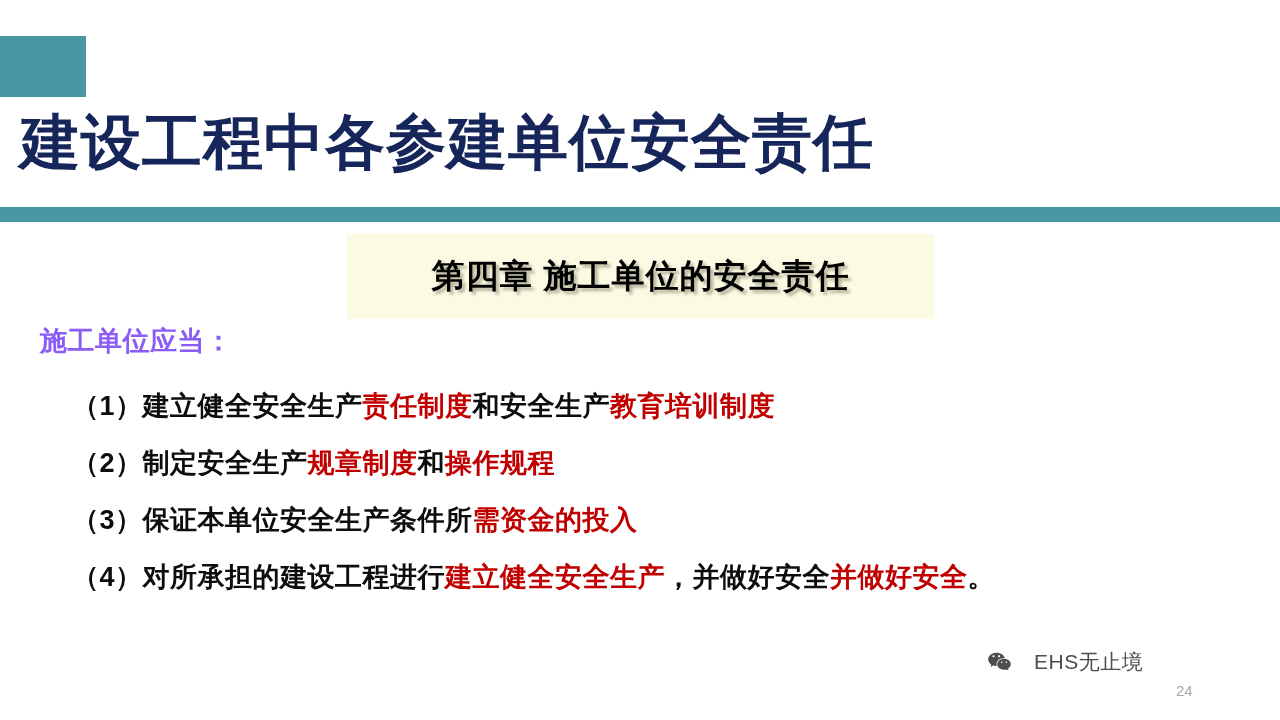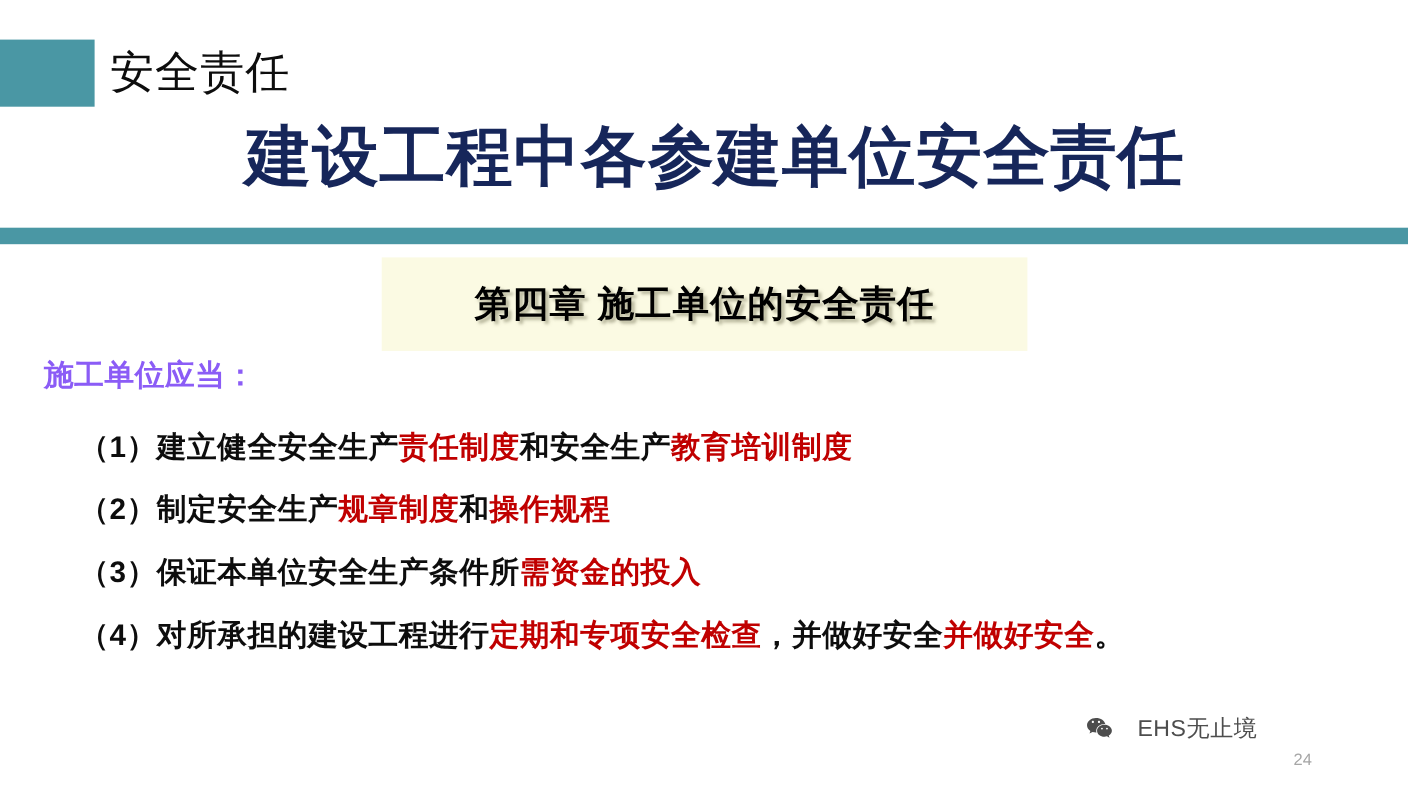--- a/index.html
+++ b/index.html
@@ -43,21 +43,21 @@
     font-weight: 400;
     letter-spacing: 1px;
     white-space: nowrap;
   }
 
   .main-title {
     position: absolute;
     left: 0px;
     top: 103px;
     width: 1280px;
-    text-align: center;
+    text-align: left;
     font-size: 60px;
     line-height: 80px;
     font-weight: 700;
     color: #16265A;
     letter-spacing: 1px;
     white-space: nowrap;
     padding-left: 20px;
     box-sizing: border-box;
   }
 
@@ -152,37 +152,36 @@
     width: 30px;
   }
 </style>
 </head>
 <body>
 
 <div class="slide">
 
   <div class="header-square"></div>
 
-  <div class="header-kicker">安全责任</div>
 
   <div class="main-title">建设工程中各参建单位安全责任</div>
 
   <div class="header-rule"></div>
 
   <div class="chapter-box">
     <span class="chapter-text">第四章 施工单位的安全责任</span>
   </div>
 
   <div class="lead">施工单位应当：</div>
 
   <div class="bullets">
     <div class="bullet"><span>（1）建立健全安全生产</span><span class="hl">责任制度</span><span>和安全生产</span><span class="hl">教育培训制度</span></div>
     <div class="bullet"><span>（2）制定安全生产</span><span class="hl">规章制度</span><span>和</span><span class="hl">操作规程</span></div>
     <div class="bullet"><span>（3）保证本单位安全生产条件所</span><span class="hl">需资金的投入</span></div>
-    <div class="bullet"><span>（4）对所承担的建设工程进行</span><span class="hl">定期和专项安全检查</span><span>，并做好安全</span><span class="hl">并做好安全</span><span>。</span></div>
+    <div class="bullet"><span>（4）对所承担的建设工程进行</span><span class="hl">建立健全安全生产</span><span>，并做好安全</span><span class="hl">并做好安全</span><span>。</span></div>
   </div>
 
   <div class="footer-brand">
     <span>
       <svg class="wechat-icon" viewBox="0 0 32 32" xmlns="http://www.w3.org/2000/svg">
         <path d="M12.2 4.3C6.9 4.3 2.6 7.8 2.6 12.2c0 2.5 1.4 4.7 3.6 6.2l-.9 2.8 3.2-1.6c1.2.3 2.4.5 3.7.5h.6c-.2-.6-.3-1.3-.3-1.9 0-4.1 4-7.4 8.9-7.4.3 0 .6 0 .9.1-.7-3.7-4.6-6.6-10.1-6.6zM8.9 9.9c-.7 0-1.2-.5-1.2-1.2S8.2 7.5 8.9 7.5s1.2.5 1.2 1.2-.5 1.2-1.2 1.2zm6.6 0c-.7 0-1.2-.5-1.2-1.2s.5-1.2 1.2-1.2 1.2.5 1.2 1.2-.5 1.2-1.2 1.2z" fill="#4d4d4d"></path>
         <path d="M29.4 18.1c0-3.6-3.6-6.5-8-6.5s-8 2.9-8 6.5 3.6 6.5 8 6.5c.9 0 1.8-.1 2.7-.4l2.7 1.4-.8-2.3c1.9-1.2 3.4-3.1 3.4-5.2zm-10.7-1.3c-.6 0-1-.4-1-1s.4-1 1-1 1 .4 1 1-.4 1-1 1zm5.4 0c-.6 0-1-.4-1-1s.4-1 1-1 1 .4 1 1-.4 1-1 1z" fill="#4d4d4d"></path>
       </svg>
     </span>
     <span class="footer-brand-text">EHS无止境</span>

